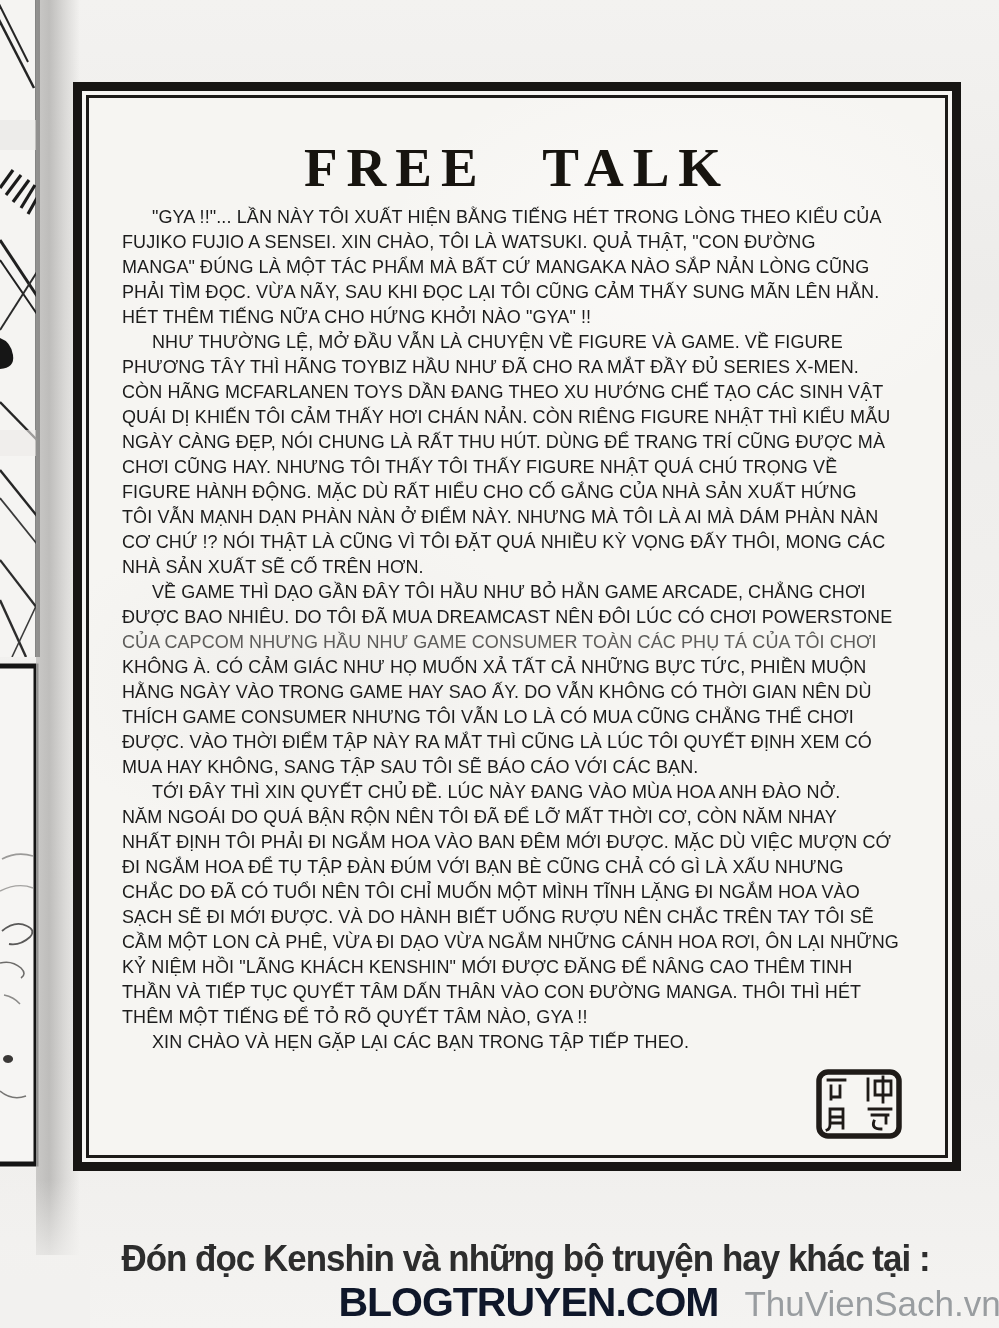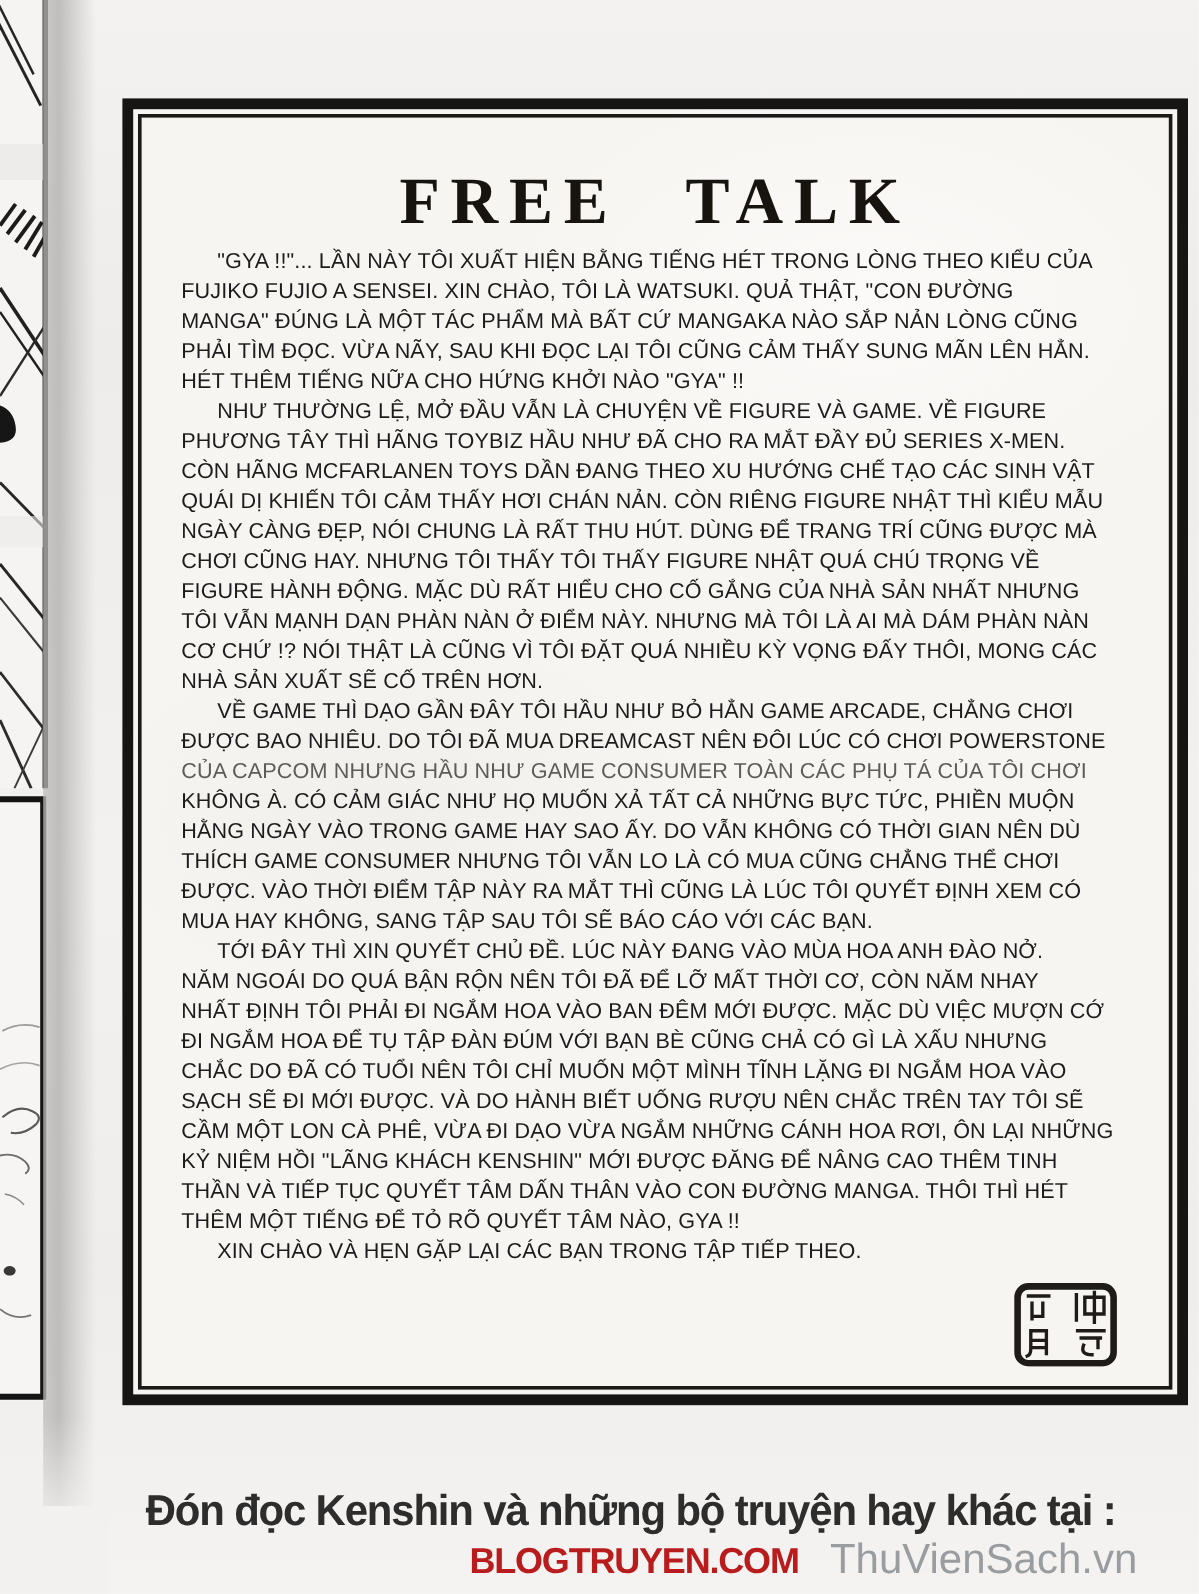--- a/index.html
+++ b/index.html
@@ -15,21 +15,21 @@
   .gutter-shadow{
     position:absolute;left:36px;top:0;width:44px;height:1255px;
     background:linear-gradient(90deg,#bdbcba 0%,#aeadab 30%,#d2d1cf 65%,rgba(240,239,237,0) 100%);
     opacity:.75;
   }
   .gutter-fade{position:absolute;left:0px;top:1180px;width:90px;height:148px;
     background:linear-gradient(180deg,rgba(244,243,241,0) 0%,#f2f1ef 70%);}
 
   
   .frame{
-    position:absolute;left:102px;top:82px;width:888px;height:1089px;
+    position:absolute;left:73px;top:82px;width:888px;height:1089px;
     box-sizing:border-box;border:9px solid #171513;
     background:
       radial-gradient(ellipse 60% 30% at 70% 15%,#fbfaf8 0%,rgba(251,250,248,0) 60%),
       radial-gradient(ellipse 50% 25% at 25% 55%,#f0efec 0%,rgba(240,239,236,0) 60%),
       #f6f5f2;
   }
   .frame-inner{position:absolute;inset:4px;border:3px solid #1c1a18;pointer-events:none;}
 
   .title{
     position:absolute;left:0;right:0;top:49px;text-align:center;
@@ -49,21 +49,21 @@
   
   .footer{position:absolute;left:0;top:1238px;width:999px;}
   .footer-line1{
     text-align:center;font-weight:700;font-size:36px;line-height:42px;
     color:#2d2d2d;letter-spacing:-1px;transform:translateX(26px) scaleX(.97);
   }
   .footer-line2{
     display:flex;align-items:baseline;justify-content:center;gap:26px;
     transform:translateX(170px);margin-top:0px;
   }
-  .footer-site{font-weight:700;font-size:30px;line-height:44px;color:#b91c1c;letter-spacing:-1px;}
+  .footer-site{font-weight:700;font-size:41px;line-height:44px;color:#0f172a;letter-spacing:-1px;}
   .footer-watermark{font-weight:400;font-size:35px;line-height:40px;color:#999da0;letter-spacing:0px;}
 </style>
 </head>
 <body>
 
 <div class="canvas">
 
   <div class="edge-art">
     <svg width="40" height="657" aria-hidden="true">
       <rect x="0" y="0" width="40" height="657" fill="#f5f4f2"></rect>
@@ -118,21 +118,21 @@
           <div class="line">PHẢI TÌM ĐỌC. VỪA NÃY, SAU KHI ĐỌC LẠI TÔI CŨNG CẢM THẤY SUNG MÃN LÊN HẲN.</div>
           <div class="line">HÉT THÊM TIẾNG NỮA CHO HỨNG KHỞI NÀO "GYA" !!</div>
         </div>
         <div>
           <div class="line first">NHƯ THƯỜNG LỆ, MỞ ĐẦU VẪN LÀ CHUYỆN VỀ FIGURE VÀ GAME. VỀ FIGURE</div>
           <div class="line">PHƯƠNG TÂY THÌ HÃNG TOYBIZ HẦU NHƯ ĐÃ CHO RA MẮT ĐẦY ĐỦ SERIES X-MEN.</div>
           <div class="line">CÒN HÃNG MCFARLANEN TOYS DẦN ĐANG THEO XU HƯỚNG CHẾ TẠO CÁC SINH VẬT</div>
           <div class="line">QUÁI DỊ KHIẾN TÔI CẢM THẤY HƠI CHÁN NẢN. CÒN RIÊNG FIGURE NHẬT THÌ KIỂU MẪU</div>
           <div class="line">NGÀY CÀNG ĐẸP, NÓI CHUNG LÀ RẤT THU HÚT. DÙNG ĐỂ TRANG TRÍ CŨNG ĐƯỢC MÀ</div>
           <div class="line">CHƠI CŨNG HAY. NHƯNG TÔI THẤY TÔI THẤY FIGURE NHẬT QUÁ CHÚ TRỌNG VỀ</div>
-          <div class="line">FIGURE HÀNH ĐỘNG. MẶC DÙ RẤT HIỂU CHO CỐ GẮNG CỦA NHÀ SẢN NHẤT NHƯNG</div>
+          <div class="line">FIGURE HÀNH ĐỘNG. MẶC DÙ RẤT HIỂU CHO CỐ GẮNG CỦA NHÀ SẢN XUẤT HỨNG</div>
           <div class="line">TÔI VẪN MẠNH DẠN PHÀN NÀN Ở ĐIỂM NÀY. NHƯNG MÀ TÔI LÀ AI MÀ DÁM PHÀN NÀN</div>
           <div class="line">CƠ CHỨ !? NÓI THẬT LÀ CŨNG VÌ TÔI ĐẶT QUÁ NHIỀU KỲ VỌNG ĐẤY THÔI, MONG CÁC</div>
           <div class="line">NHÀ SẢN XUẤT SẼ CỐ TRÊN HƠN.</div>
         </div>
         <div>
           <div class="line first">VỀ GAME THÌ DẠO GẦN ĐÂY TÔI HẦU NHƯ BỎ HẲN GAME ARCADE, CHẲNG CHƠI</div>
           <div class="line">ĐƯỢC BAO NHIÊU. DO TÔI ĐÃ MUA DREAMCAST NÊN ĐÔI LÚC CÓ CHƠI POWERSTONE</div>
           <div class="line faded">CỦA CAPCOM NHƯNG HẦU NHƯ GAME CONSUMER TOÀN CÁC PHỤ TÁ CỦA TÔI CHƠI</div>
           <div class="line">KHÔNG À. CÓ CẢM GIÁC NHƯ HỌ MUỐN XẢ TẤT CẢ NHỮNG BỰC TỨC, PHIỀN MUỘN</div>
           <div class="line">HẰNG NGÀY VÀO TRONG GAME HAY SAO ẤY. DO VẪN KHÔNG CÓ THỜI GIAN NÊN DÙ</div>

